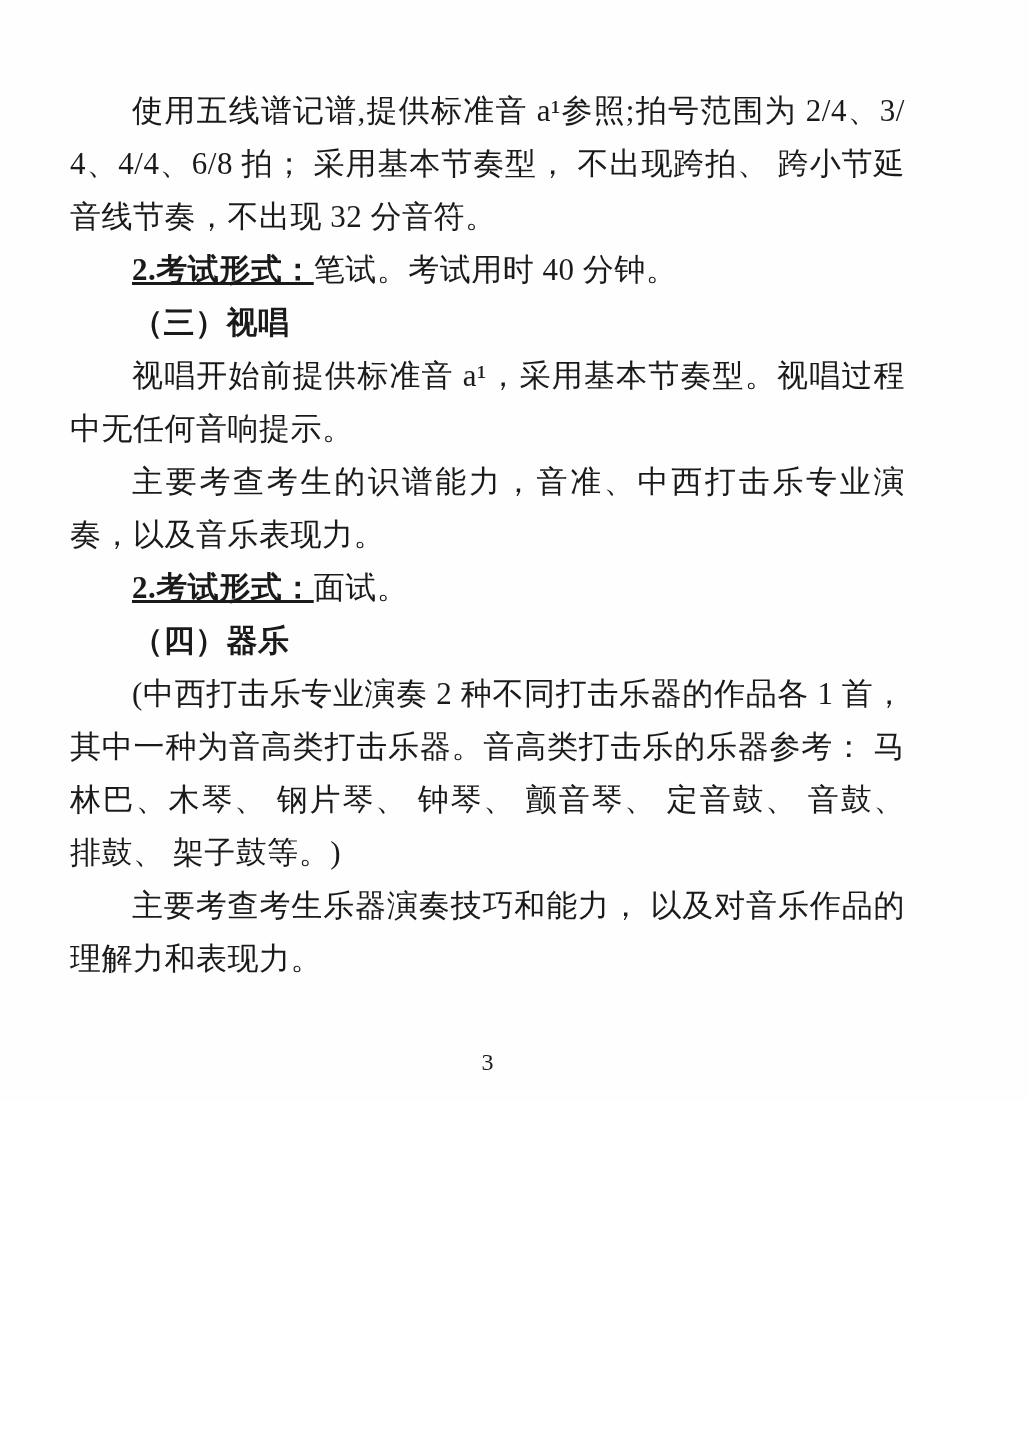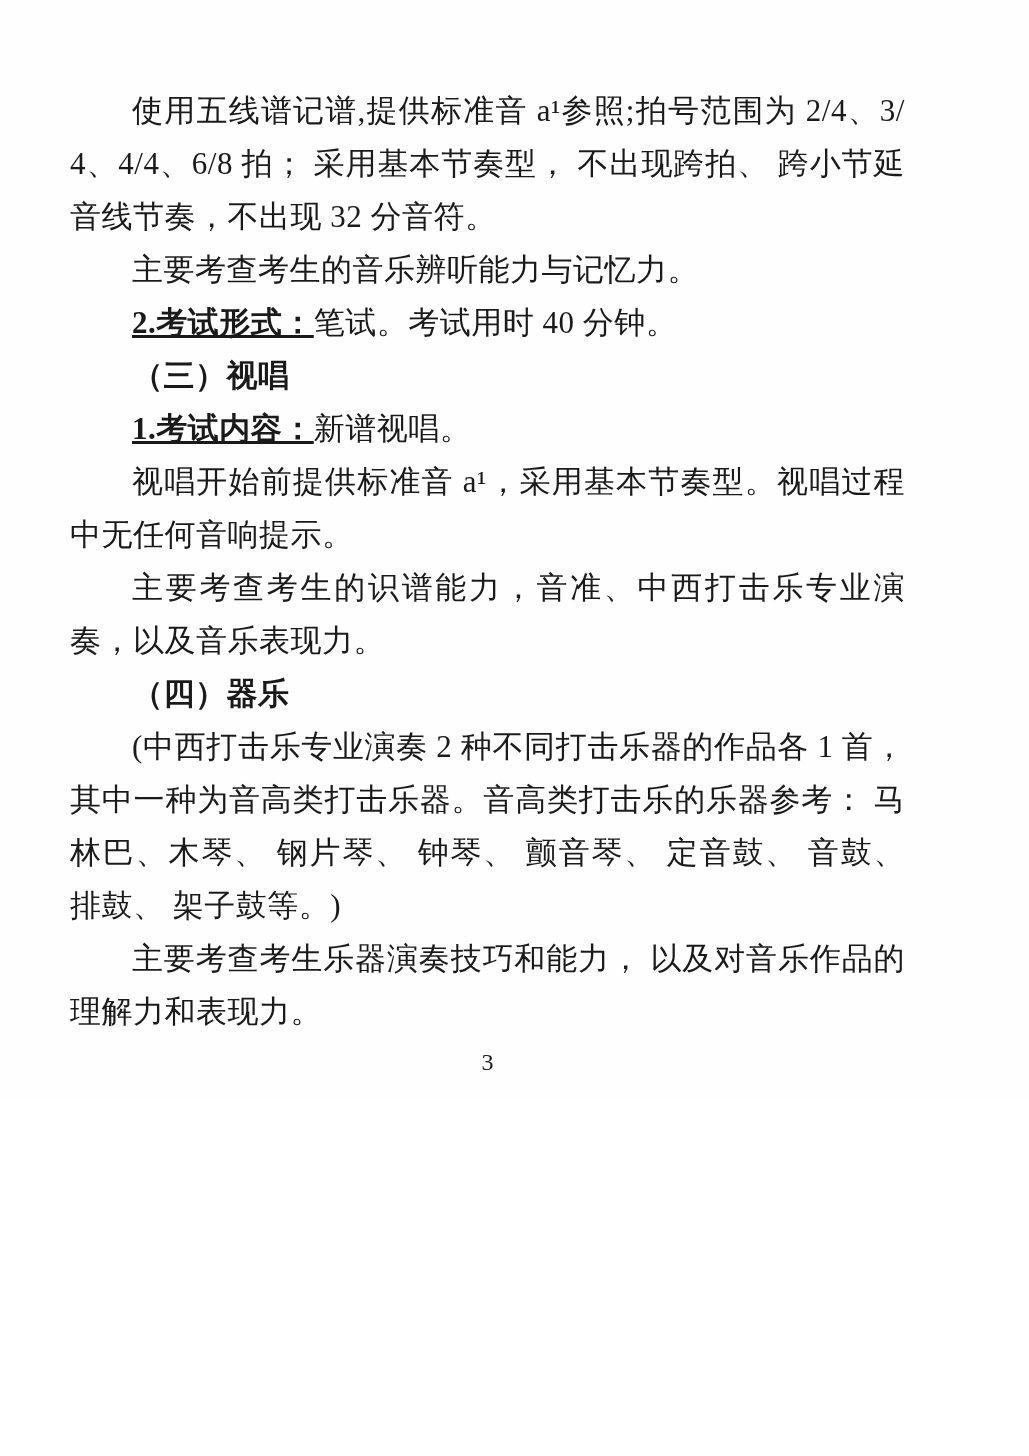--- a/index.html
+++ b/index.html
@@ -49,33 +49,32 @@
   }
 </style>
 </head>
 <body>
 
 <div class="page">
   <div class="doc-body">
 
     <p><span>使用五线谱记谱,提供标准音 a¹参照;拍号范围为 2/4、3/4、4/4、6/8 拍； 采用基本节奏型， 不出现跨拍、 跨小节延音线节奏，不出现 32 分音符。</span></p>
 
-    <p><span>主要考查考生的音乐辨听能力与记忆力。</span></p>
 
     <p><span class="lead">2.考试形式：</span><span>笔试。考试用时 40 分钟。</span></p>
 
     <p class="section-head"><span>（三）视唱</span></p>
 
-    <p><span class="lead">1.考试内容：</span><span>新谱视唱。</span></p>
 
 
     <p><span>视唱开始前提供标准音 a¹，采用基本节奏型。视唱过程中无任何音响提示。</span></p>
 
     <p><span>主要考查考生的识谱能力，音准、中西打击乐专业演奏，以及音乐表现力。</span></p>
 
+    <p><span class="lead">2.考试形式：</span><span>面试。</span></p>
 
     <p class="section-head"><span>（四）器乐</span></p>
 
 
     <p><span>(中西打击乐专业演奏 2 种不同打击乐器的作品各 1 首，其中一种为音高类打击乐器。音高类打击乐的乐器参考： 马林巴、木琴、 钢片琴、 钟琴、 颤音琴、 定音鼓、 音鼓、 排鼓、 架子鼓等。)</span></p>
 
     <p><span>主要考查考生乐器演奏技巧和能力， 以及对音乐作品的理解力和表现力。</span></p>
 
   </div>
 

